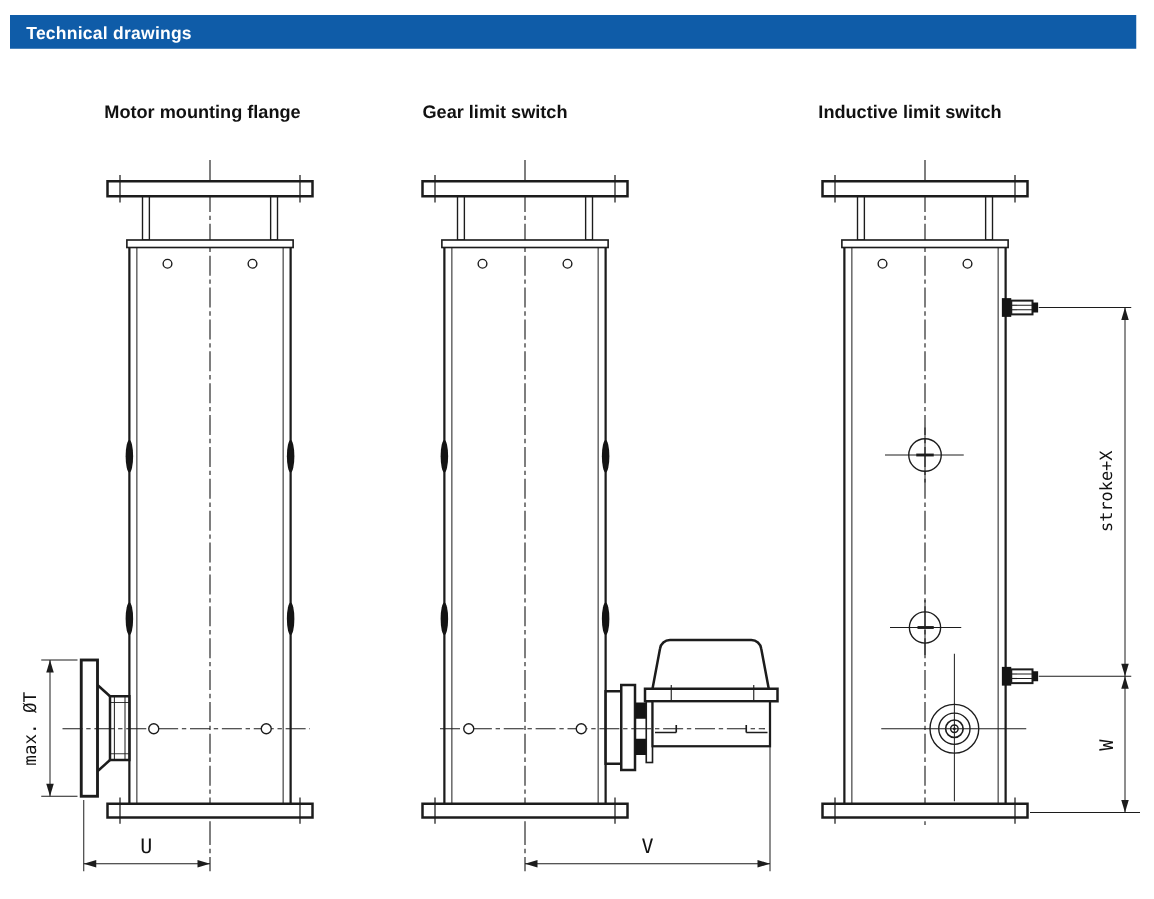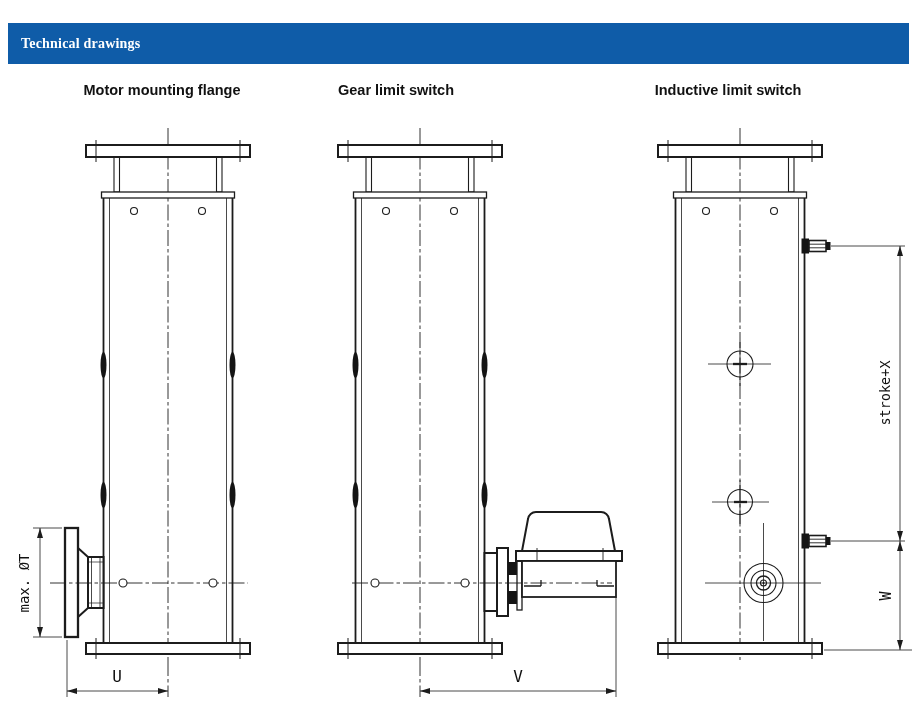--- a/index.html
+++ b/index.html
@@ -1,19 +1,19 @@
 <!DOCTYPE html>
 <html><head>
 <meta charset="utf-8">
 <style>
   html,body{margin:0;padding:0;background:#ffffff;}
   .page{position:relative;width:923px;height:719px;background:#fff;overflow:hidden;
         font-family:"Liberation Sans",sans-serif;}
-  .header-bar{position:absolute;left:8px;top:23px;width:901px;height:41px;
-        background:#0f5ca8;display:flex;align-items:center;font-family:Liberation Serif, serif;}
+  .header-bar{position:absolute;left:8px;top:12px;width:901px;height:27px;
+        background:#0f5ca8;display:flex;align-items:center;}
   .header-bar span{color:#ffffff;font-size:14px;font-weight:bold;padding-left:13px;
         letter-spacing:.2px;}
   .drawing-title{position:absolute;top:82px;width:220px;text-align:center;
         font-size:14.5px;font-weight:bold;color:#111;}
   .t1{left:52px;} .t2{left:286px;} .t3{left:618px;}
   svg{position:absolute;left:0;top:0;}
   
   .s07,.s08,.s09,.s1,.s11,.s13,.s16,.s18,.s2,.s22{fill:none;stroke:#1c1c1c;}
   .s07{stroke-width:.7}.s08{stroke-width:.8}.s09{stroke-width:.9}.s1{stroke-width:1}
   .s11{stroke-width:1.1}.s13{stroke-width:1.3}.s16{stroke-width:1.6}

